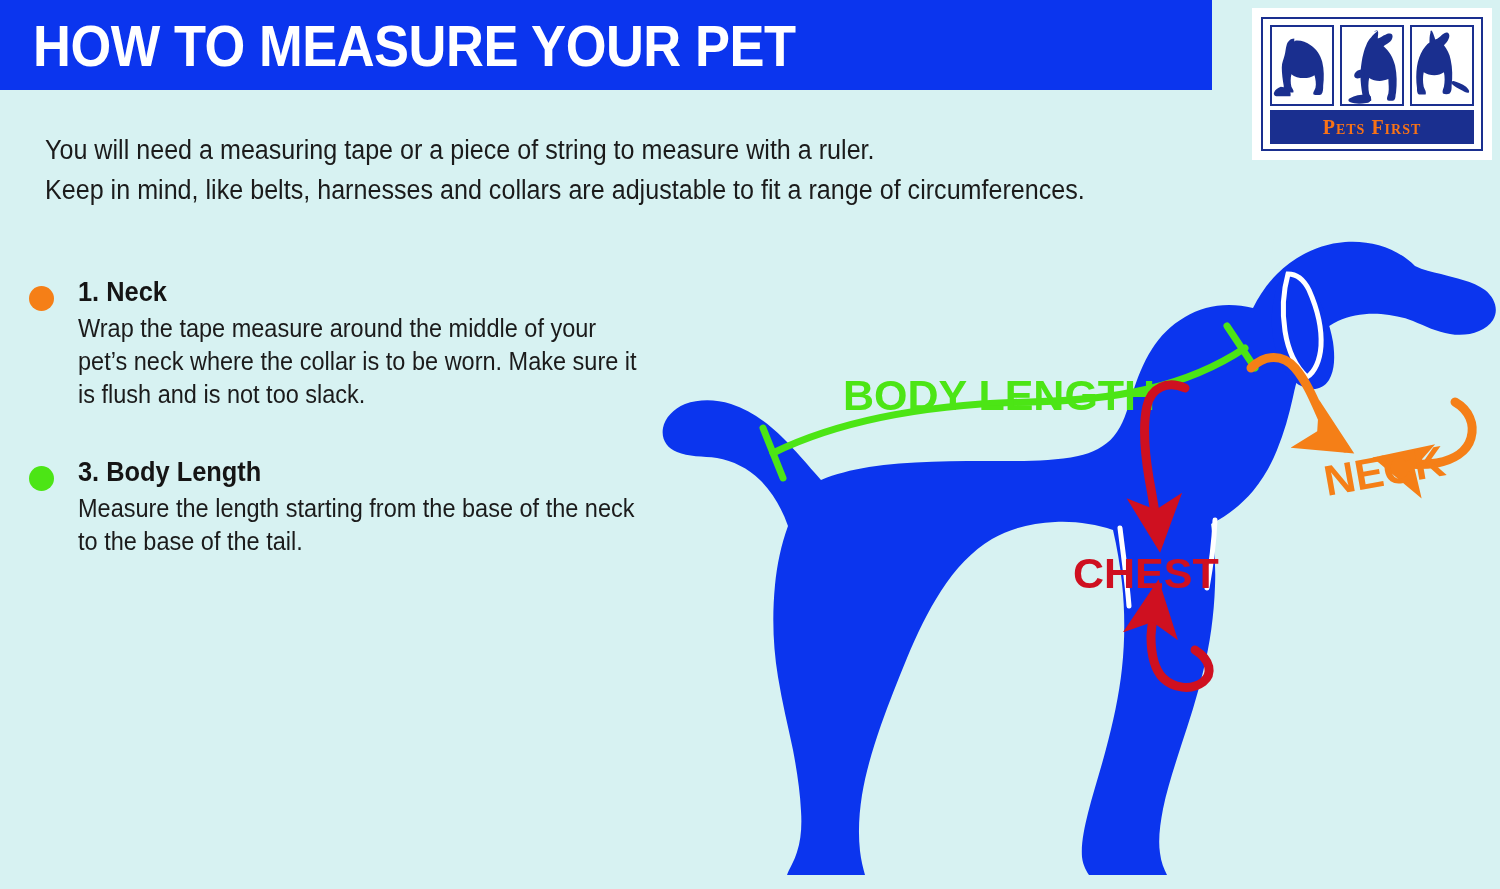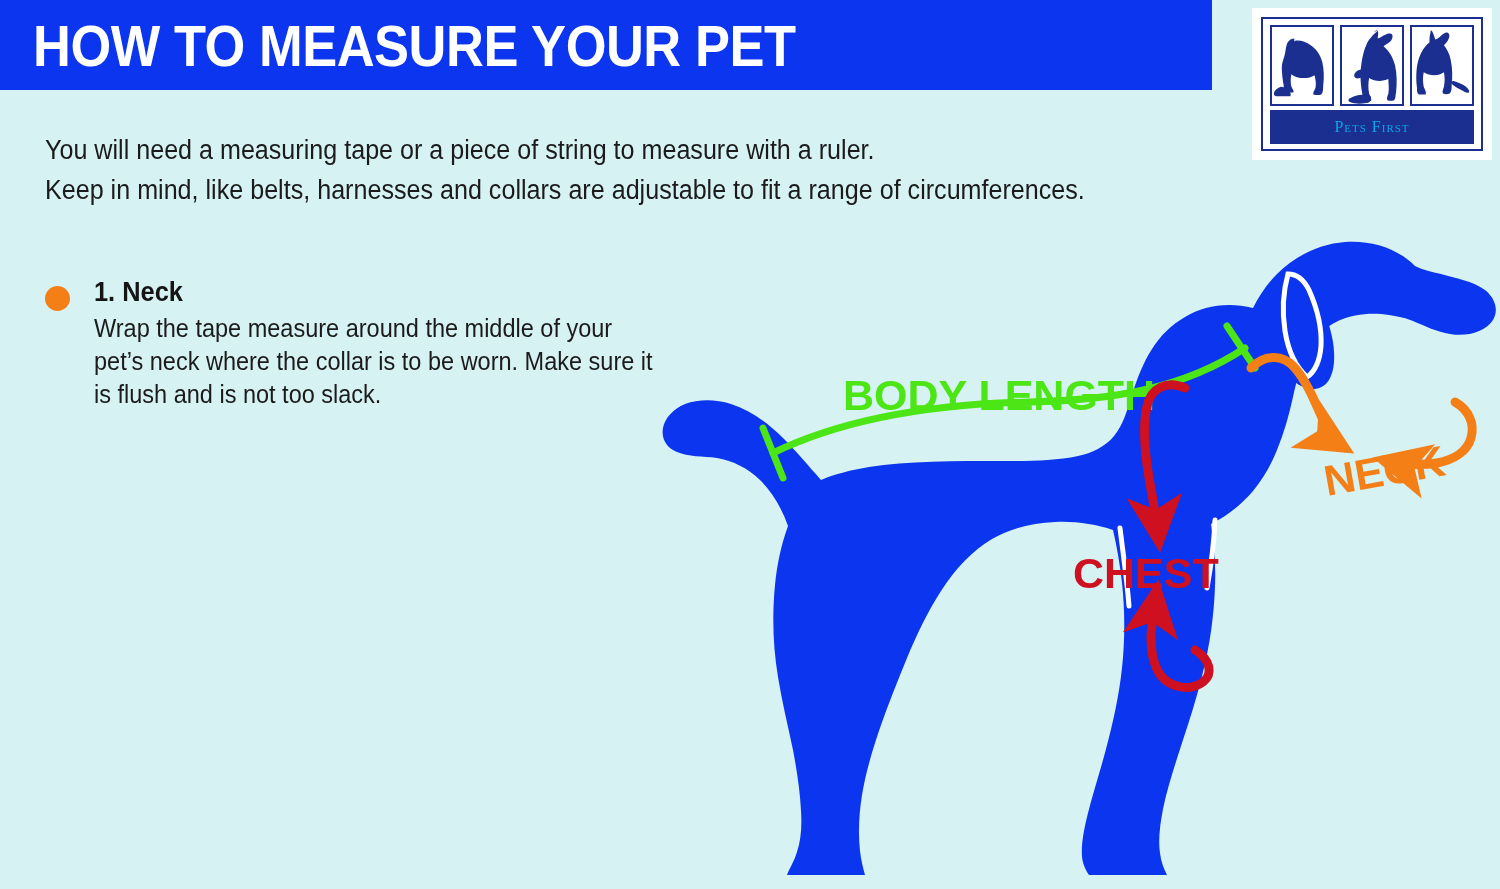--- a/index.html
+++ b/index.html
@@ -52,39 +52,39 @@
   .logo-cell{
     flex:1;border:2px solid #1a2f8f;background:#ffffff;
     position:relative;overflow:visible;
   }
   .logo-cell svg{position:absolute;left:0;top:0;width:100%;height:100%;}
   .logo-word{
     height:32px;background:#1a2f8f;border:1px solid #1a2f8f;
     display:flex;align-items:center;justify-content:center;
   }
   .logo-word span{
-    color:#0ea5e9;font-family:"Liberation Serif", serif;
-    font-weight:normal;font-size:16px;letter-spacing:1px;
+    color:#f97316;font-family:"Liberation Serif", serif;
+    font-weight:bold;font-size:20px;letter-spacing:1px;
     font-variant:small-caps;
     line-height:26px;
     white-space:nowrap;
   }
 
   
   .intro{
     position:absolute;left:45px;top:130px;width:1290px;
     color:#1b1b1b;
     font-size:27px;line-height:40px;
     font-family:"Liberation Sans", sans-serif;
     transform:scaleX(0.93);transform-origin:left top;
   }
   .intro div{white-space:nowrap;}
 
   
-  .steps{position:absolute;left:42px;top:275px;width:640px;}
+  .steps{position:absolute;left:26px;top:275px;width:640px;}
   .step{position:relative;margin-bottom:32px;}
   .step .bullet{
     position:absolute;left:3px;top:11px;
     width:25px;height:25px;border-radius:50%;
   }
   .step .s-title{
     margin-left:52px;
     font-size:27px;font-weight:bold;color:#151515;
     line-height:34px;
     font-family:"Liberation Sans", sans-serif;
@@ -159,20 +159,25 @@
 
   <div class="steps">
 
     <div class="step step-neck">
       <span class="bullet" style="background:#f57f17"></span>
       <div class="s-title">1. Neck</div>
       <div class="s-body">Wrap the tape measure around the middle of your pet’s neck where the collar is to be worn. Make sure it is flush and is not too slack.</div>
     </div>
 
 
+    <div class="step step-length">
+      <span class="bullet" style="background:#4ce515"></span>
+      <div class="s-title">3. Body Length</div>
+      <div class="s-body">Measure the length starting from the base of the neck to the base of the tail.</div>
+    </div>
 
   </div>
 
   <div class="diagram">
     <svg viewBox="0 0 845 649" preserveAspectRatio="xMidYMid meet">
       <defs>
         <marker id="arrOr" markerWidth="7" markerHeight="7" refX="5.2" refY="3.5" orient="auto">
           <path d="M0,0.4 L6.4,3.5 L0,6.6 L1.6,3.5 Z" fill="#f57f17"></path>
         </marker>
         <marker id="arrRd" markerWidth="7" markerHeight="7" refX="5.2" refY="3.5" orient="auto">

